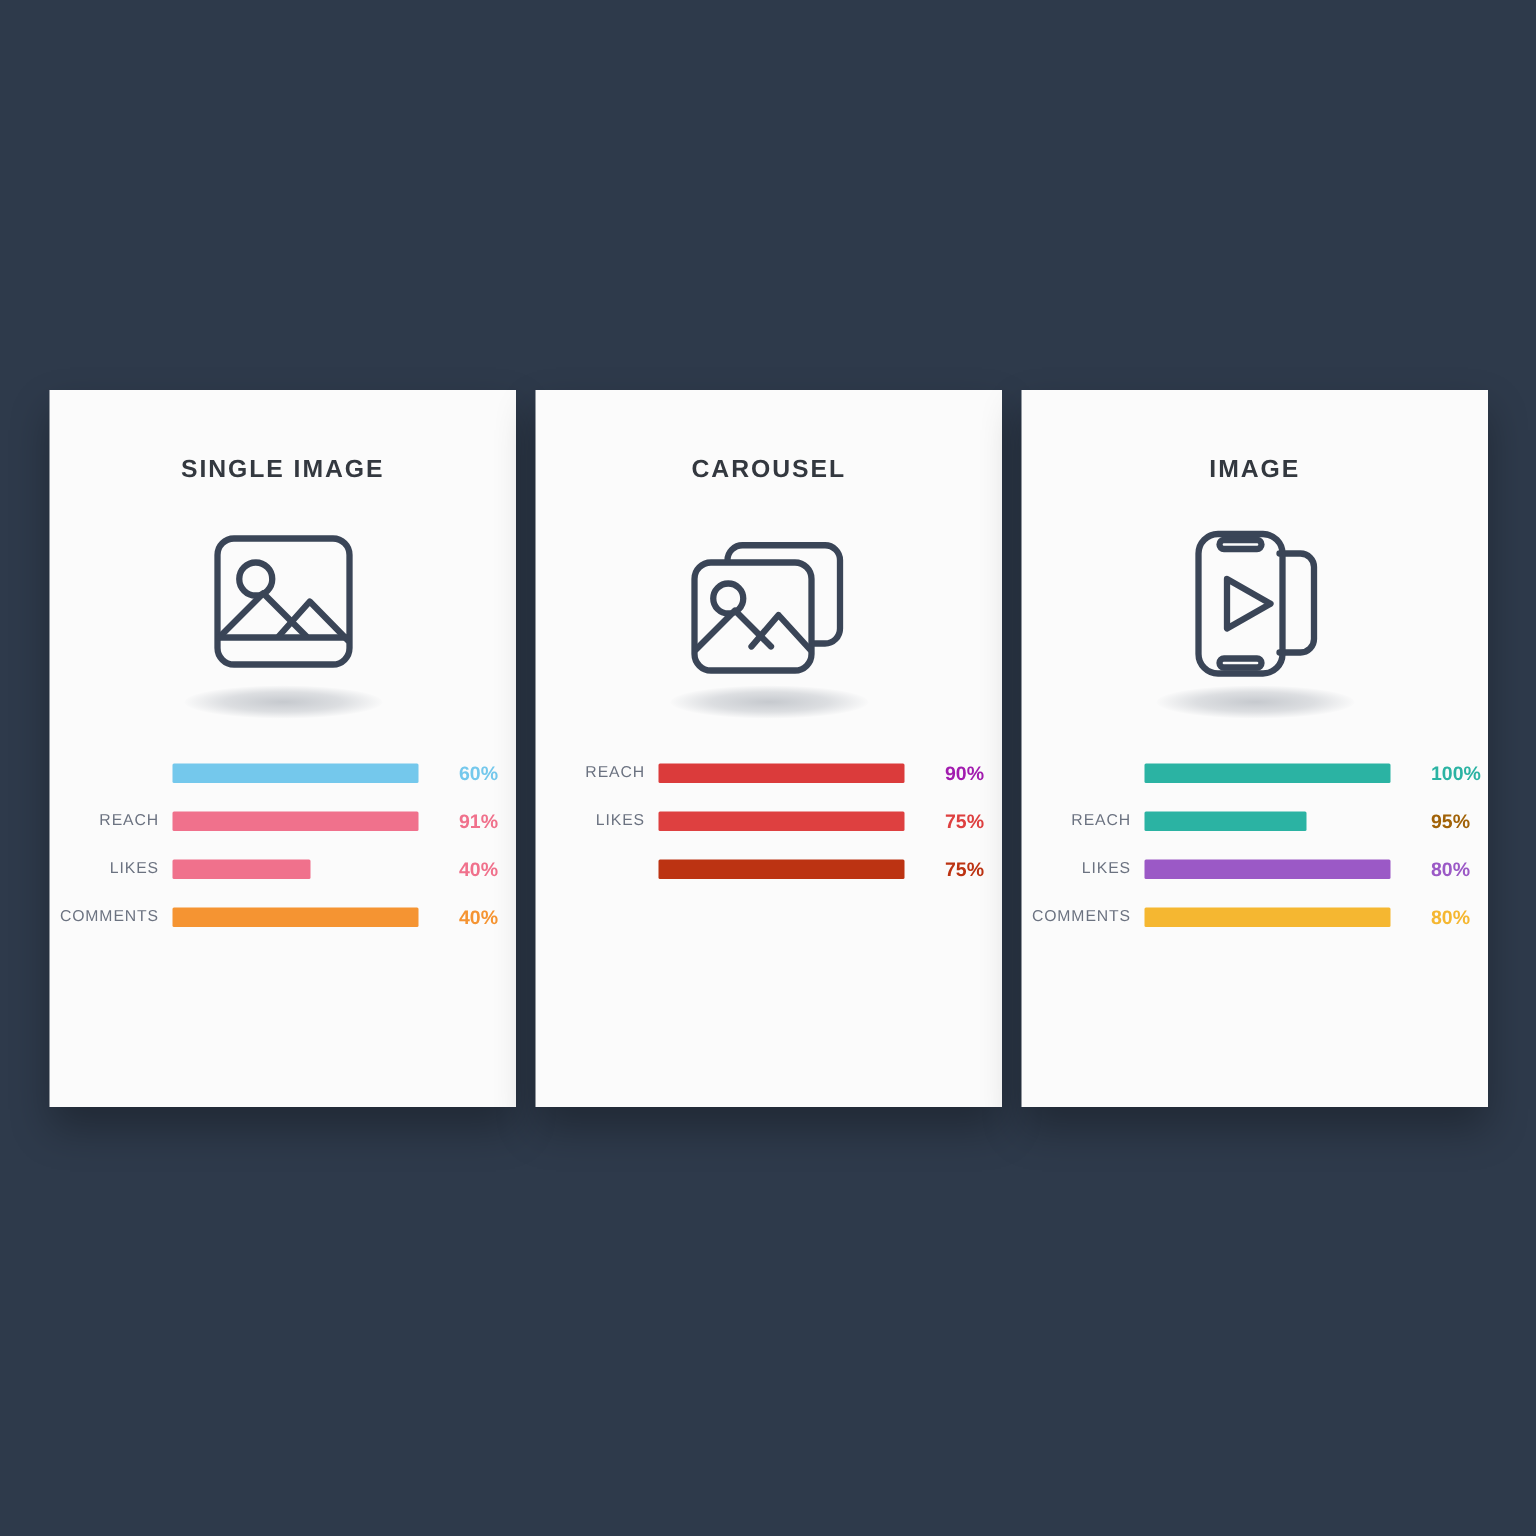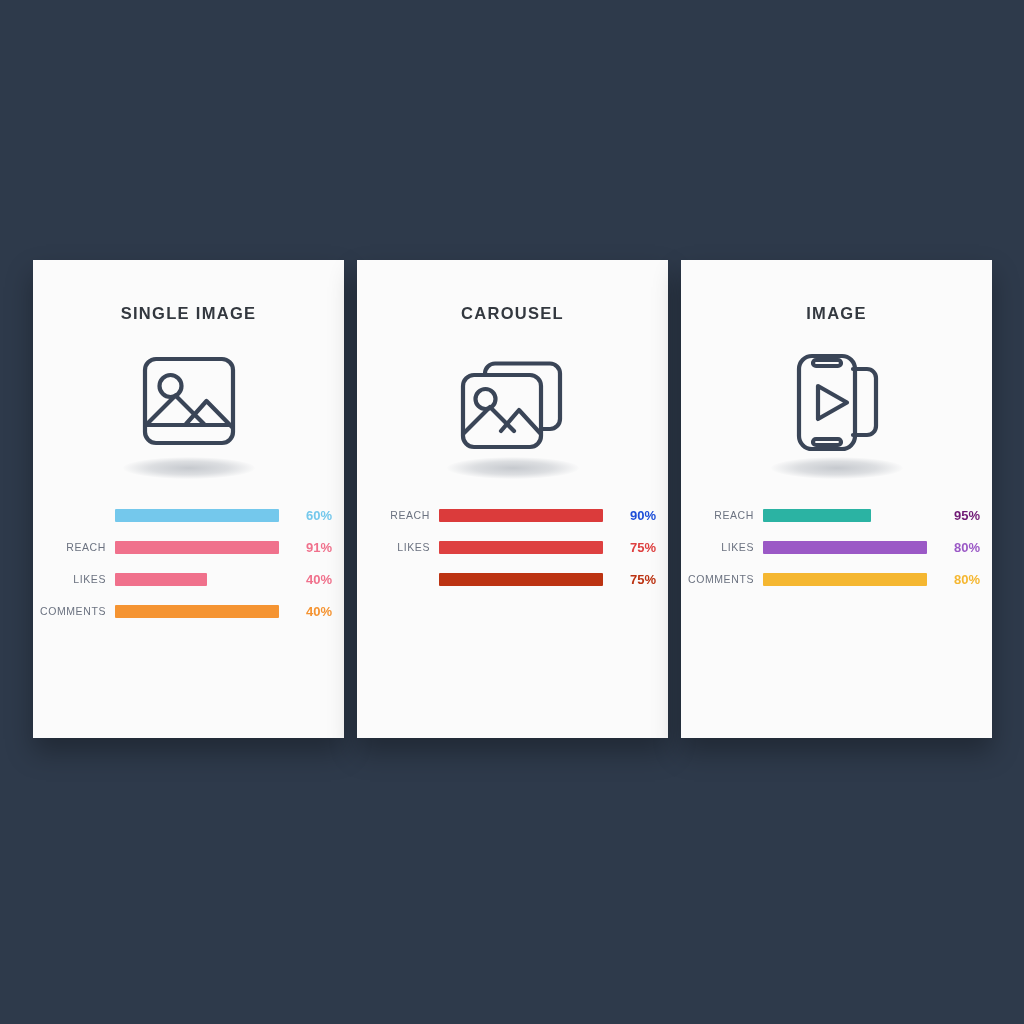--- a/index.html
+++ b/index.html
@@ -180,21 +180,21 @@
     <path d="M44 82 L62 61 L83 84"></path>
   </svg>
           <div class="icon-shadow"></div>
         </div>
         <div class="metrics">
           <div class="metric-row">
             <div class="metric-label">REACH</div>
             <div class="metric-track">
               <div class="metric-bar" style="width: 100%; background: rgb(219, 59, 59);"></div>
             </div>
-            <div class="metric-value" style="color: #1d4ed8;">90%</div>
+            <div class="metric-value" style="color: #a21caf;">90%</div>
           </div>
           <div class="metric-row">
             <div class="metric-label">LIKES</div>
             <div class="metric-track">
               <div class="metric-bar" style="width: 100%; background: rgb(222, 64, 64);"></div>
             </div>
             <div class="metric-value" style="color: rgb(222, 64, 64);">75%</div>
           </div>
           <div class="metric-row">
             <div class="metric-label"></div>
@@ -212,25 +212,32 @@
     <path d="M68 20 L82 20 A9 9 0 0 1 91 29 L91 77 A9 9 0 0 1 82 86 L68 86"></path>
     <rect x="14" y="7" width="56" height="93" rx="13"></rect>
     <path d="M31 11 L53 11 A3 3 0 0 1 53 17 L31 17 A3 3 0 0 1 31 11 Z"></path>
     <path d="M31 90 L53 90 A3 3 0 0 1 53 96 L31 96 A3 3 0 0 1 31 90 Z"></path>
     <path d="M33 37 L62 53.5 L33 70 Z"></path>
   </svg>
           <div class="icon-shadow"></div>
         </div>
         <div class="metrics">
           <div class="metric-row">
+            <div class="metric-label"></div>
+            <div class="metric-track">
+              <div class="metric-bar" style="width: 100%; background: rgb(43, 179, 163);"></div>
+            </div>
+            <div class="metric-value" style="color: rgb(43, 179, 163);">100%</div>
+          </div>
+          <div class="metric-row">
             <div class="metric-label">REACH</div>
             <div class="metric-track">
               <div class="metric-bar" style="width: 66%; background: rgb(43, 179, 163);"></div>
             </div>
-            <div class="metric-value" style="color: #701a75;">95%</div>
+            <div class="metric-value" style="color: #a16207;">95%</div>
           </div>
           <div class="metric-row">
             <div class="metric-label">LIKES</div>
             <div class="metric-track">
               <div class="metric-bar" style="width: 100%; background: rgb(155, 89, 198);"></div>
             </div>
             <div class="metric-value" style="color: rgb(155, 89, 198);">80%</div>
           </div>
           <div class="metric-row">
             <div class="metric-label">COMMENTS</div>

